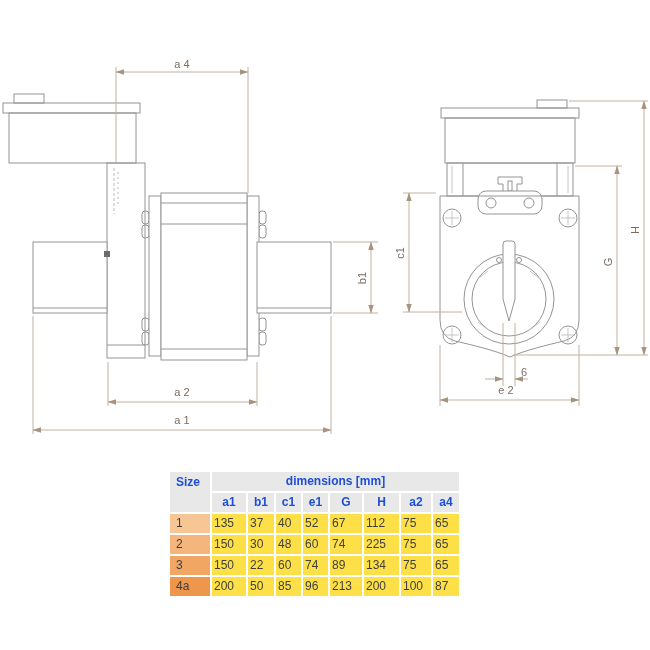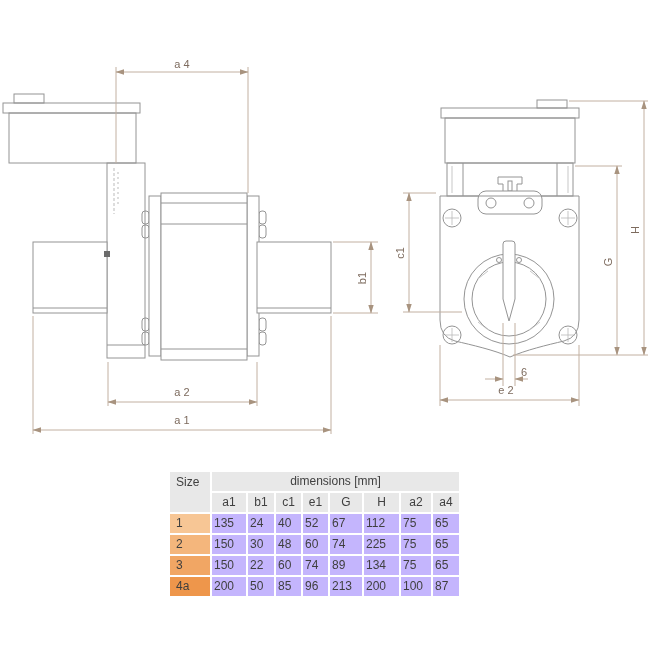--- a/index.html
+++ b/index.html
@@ -10,23 +10,23 @@
   .pw{stroke:#949494;stroke-width:1;fill:#ffffff;}
   .pl{stroke:#b9b9b9;stroke-width:0.8;fill:none;}
   .dim{stroke:#c2b0a1;stroke-width:1;fill:none;}
   .mk{stroke:#b3b3b3;stroke-width:0.9;fill:none;}
   .dark{fill:#6b6b6b;stroke:none;}
 
   .dim-table{position:absolute;left:168px;top:470px;}
   .dim-table table{border-collapse:separate;border-spacing:2px;table-layout:fixed;}
   .dim-table th,.dim-table td{font-size:12px;color:#3f3f3f;
       padding:1px 2px;height:17px;line-height:17px;white-space:nowrap;overflow:hidden;}
-  .dim-table th{background:#e8e8e8;font-weight:normal;color:#404040;}
+  .dim-table th{background:#e8e8e8;font-weight:bold;color:#1d4ed8;}
   .dim-table th.size-h{text-align:left;vertical-align:top;padding-left:6px;padding-top:2px;}
-  .dim-table td{background:#c4b5fd;}
+  .dim-table td{background:#fde047;}
   .dim-table td.size{text-align:left;padding-left:6px;}
   .dim-table tr.r1 td.size{background:#f7c695;}
   .dim-table tr.r2 td.size{background:#f4b67c;}
   .dim-table tr.r3 td.size{background:#f1a664;}
   .dim-table tr.r4 td.size{background:#ee964b;margin-left:36px;}
 </style>
 </head>
 <body>
 
 <div class="canvas">
@@ -201,21 +201,21 @@
         <th>c1</th>
         <th>e1</th>
         <th>G</th>
         <th>H</th>
         <th>a2</th>
         <th>a4</th>
       </tr>
       <tr class="r1">
         <td class="size">1</td>
         <td>135</td>
-        <td>24</td>
+        <td>37</td>
         <td>40</td>
         <td>52</td>
         <td>67</td>
         <td>112</td>
         <td>75</td>
         <td>65</td>
       </tr>
       <tr class="r2">
         <td class="size">2</td>
         <td>150</td>

